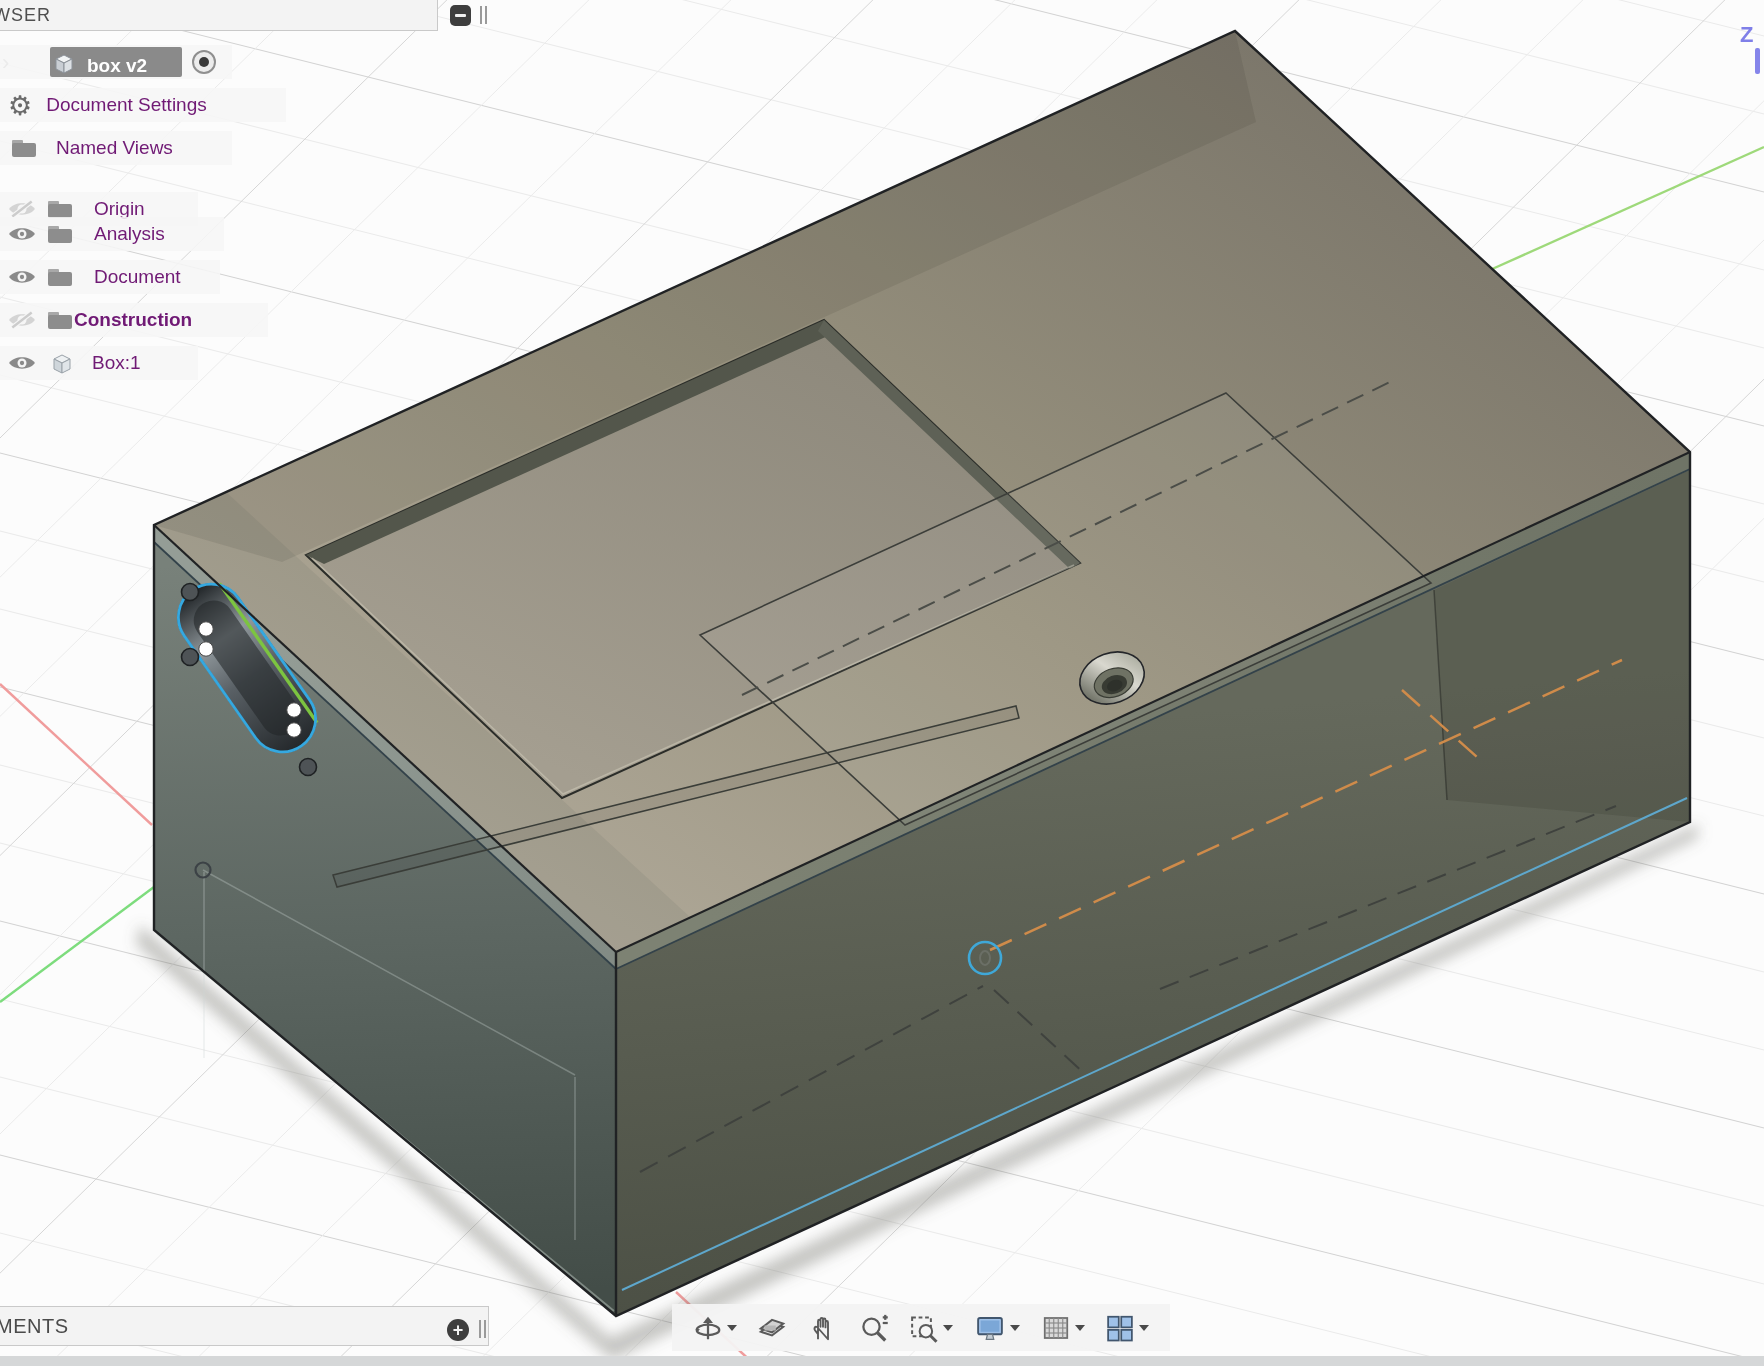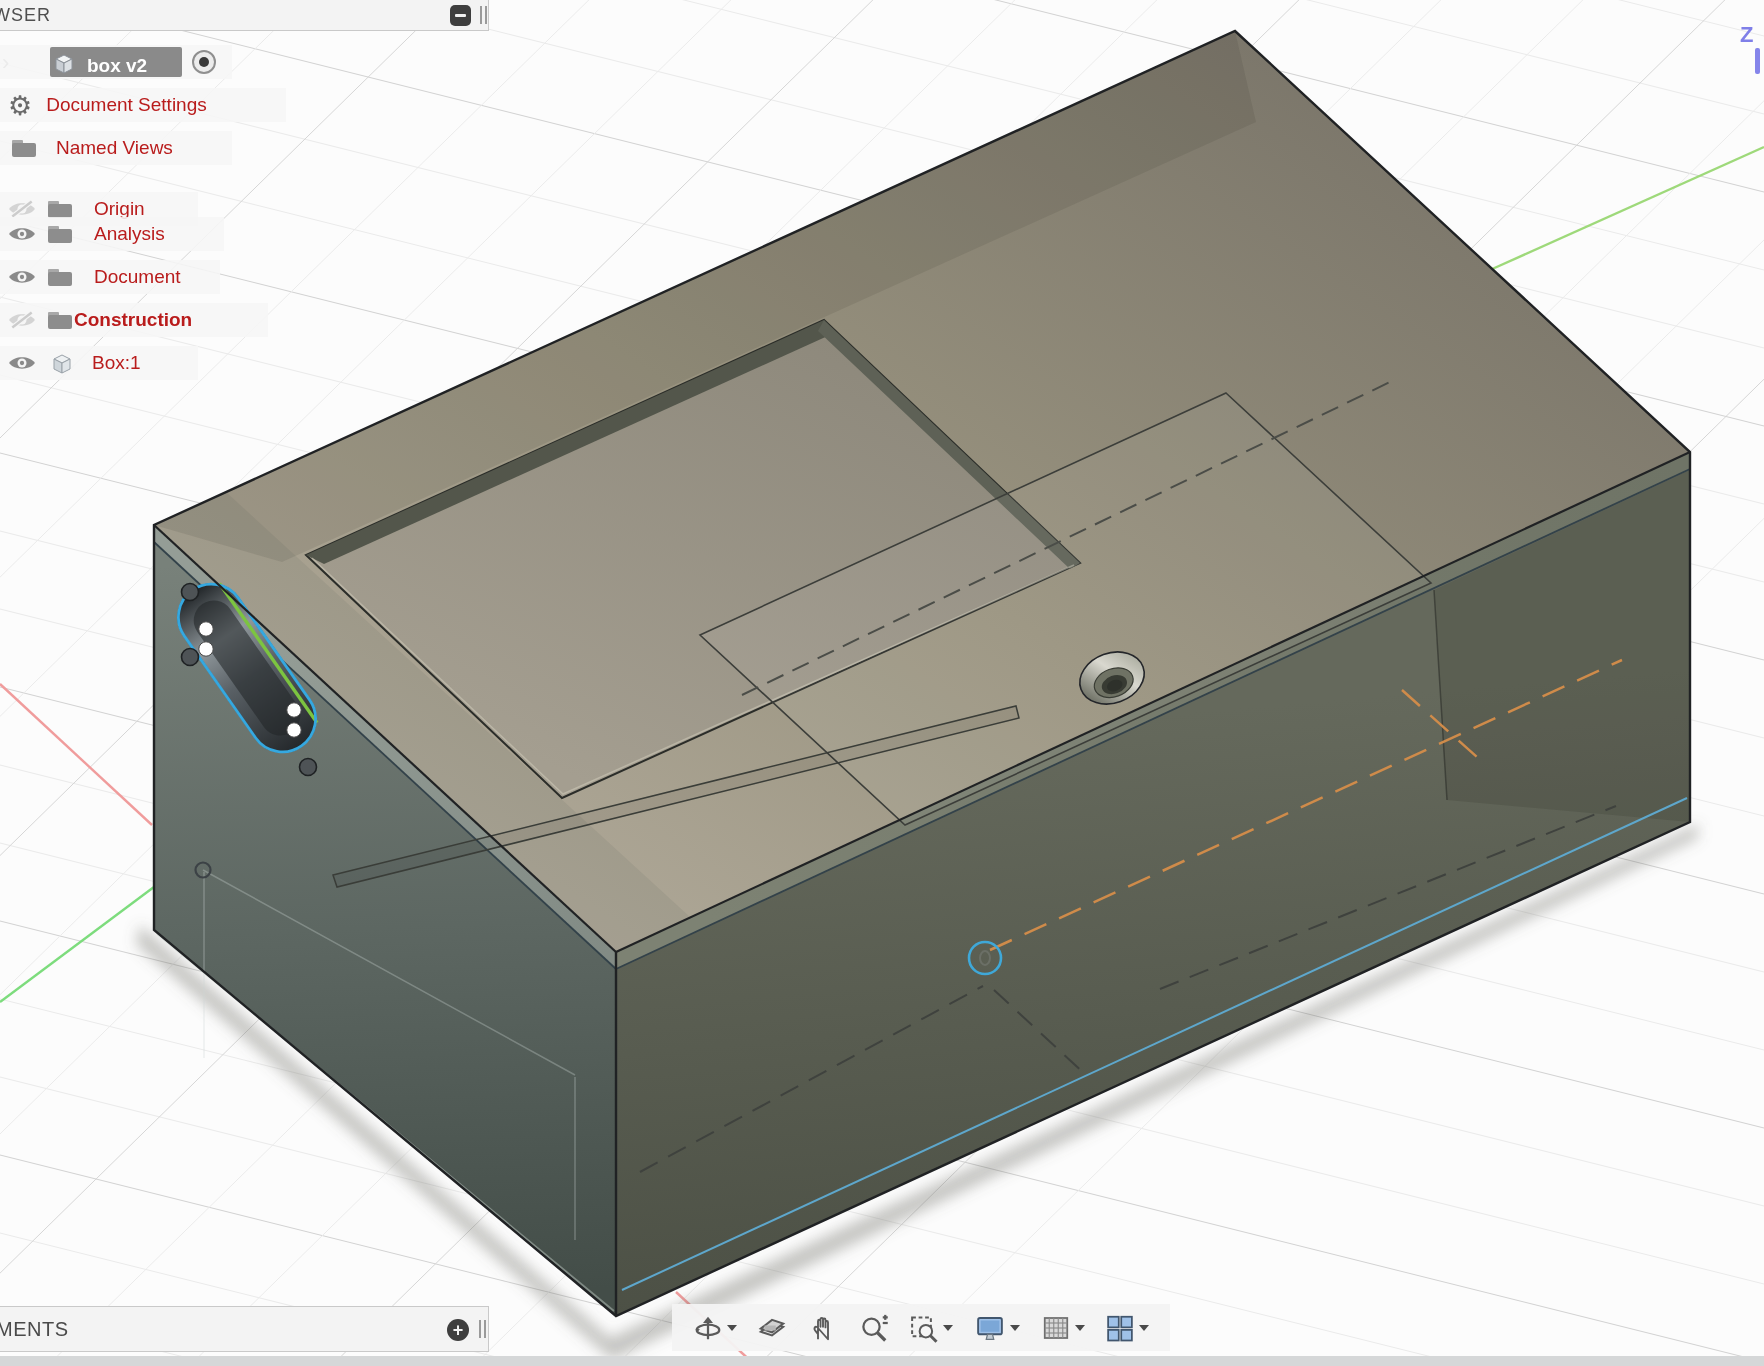--- a/index.html
+++ b/index.html
@@ -1,45 +1,45 @@
 <!DOCTYPE html>
 <html><head>
 <meta charset="utf-8">
 <style>
   html,body{margin:0;padding:0;background:#e8e8e8;}
   .stage{position:relative;width:1764px;height:1366px;overflow:hidden;
          background:#fcfcfc;font-family:"Liberation Sans",sans-serif;}
   #scene{position:absolute;left:0;top:0;}
 
   
-  .panel-header{position:absolute;left:0;top:0;width:489px;height:31px;
+  .panel-header{position:absolute;left:0;top:0;width:438px;height:31px;
     background:#f3f3f3;border-bottom:1px solid #c9c9c9;border-right:1px solid #c9c9c9;
     box-sizing:border-box;display:flex;align-items:center;}
   .panel-header .hdr-label{font-size:18px;color:#4f4f4f;letter-spacing:1px;margin-left:-7px;}
   .hdr-btn{position:absolute;width:21px;height:21px;border-radius:5px;background:#3e3e3e;
     display:flex;align-items:center;justify-content:center;}
   .hdr-btn .bar{width:11px;height:3px;background:#f0f0f0;border-radius:1px;}
   .hdr-handle{position:absolute;display:flex;gap:3px;}
   .hdr-handle i{display:block;width:2px;height:18px;background:#9a9a9a;}
 
   .browser-row{position:absolute;left:0;height:34px;background:rgba(246,246,246,0.88);
     display:flex;align-items:center;}
-  .row-label{font-size:19px;color:#b91c1c;white-space:nowrap;}
+  .row-label{font-size:19px;color:#701a75;white-space:nowrap;}
   .sel-pill{position:absolute;left:50px;top:2px;height:30px;width:132px;background:#8a8a8a;
     border-radius:2px;display:flex;align-items:flex-end;}
   .sel-pill .row-label{color:#ffffff;font-weight:bold;margin-left:9px;}
   .radio{position:absolute;left:192px;top:5px;width:24px;height:24px;border-radius:50%;
     background:#ececec;border:2px solid #8f8f8f;box-sizing:border-box;
     display:flex;align-items:center;justify-content:center;}
   .radio i{width:10px;height:10px;border-radius:50%;background:#3a3a3a;}
   .gear-glyph{font-family:"DejaVu Sans",sans-serif;font-size:27px;color:#6b6b6b;line-height:1;}
   .chev{position:absolute;left:2px;top:50px;color:#9a9a9a;font-size:22px;}
 
   
-  .comments-bar{position:absolute;left:0;top:1306px;width:489px;height:46px;
+  .comments-bar{position:absolute;left:0;top:1306px;width:489px;height:40px;
     background:#f3f3f3;border:1px solid #c9c9c9;border-left:none;box-sizing:border-box;
     display:flex;align-items:center;}
   .comments-bar .hdr-label{font-size:20px;color:#4a4a4a;letter-spacing:0.5px;margin-left:-4px;}
   .round-btn{position:absolute;width:22px;height:22px;border-radius:50%;background:#3e3e3e;
     color:#f2f2f2;display:flex;align-items:center;justify-content:center;
     font-size:18px;font-weight:bold;line-height:1;}
 
   
   .navbar{position:absolute;left:672px;top:1304px;width:498px;height:47px;
     background:rgba(243,243,243,0.95);display:flex;align-items:center;

